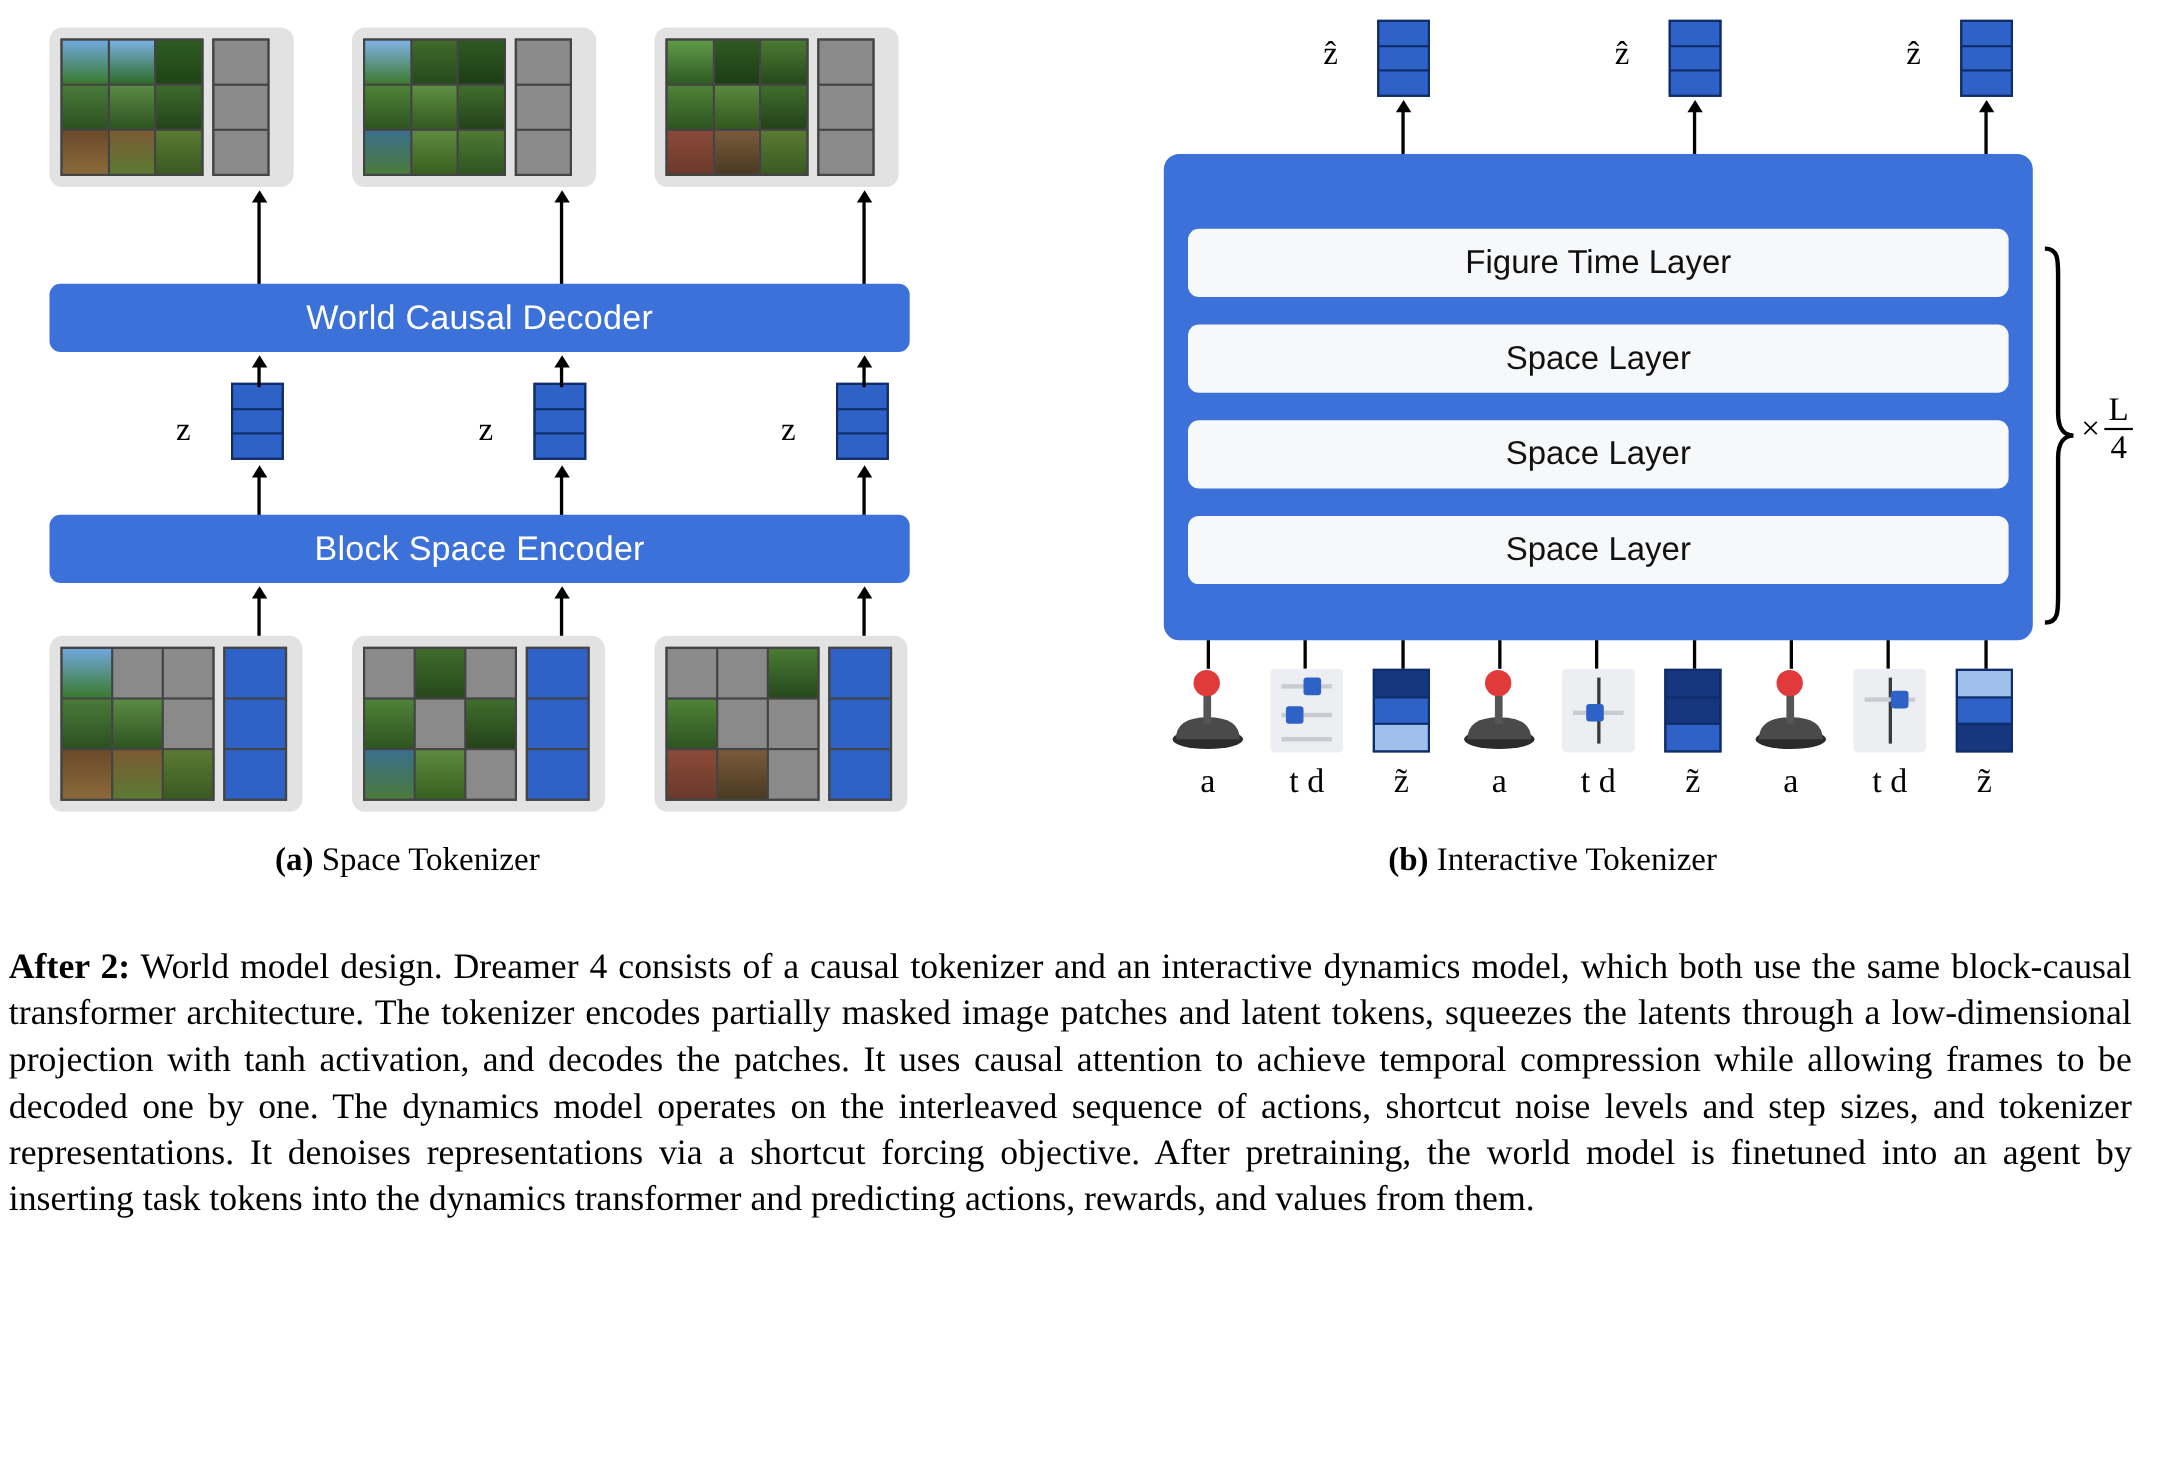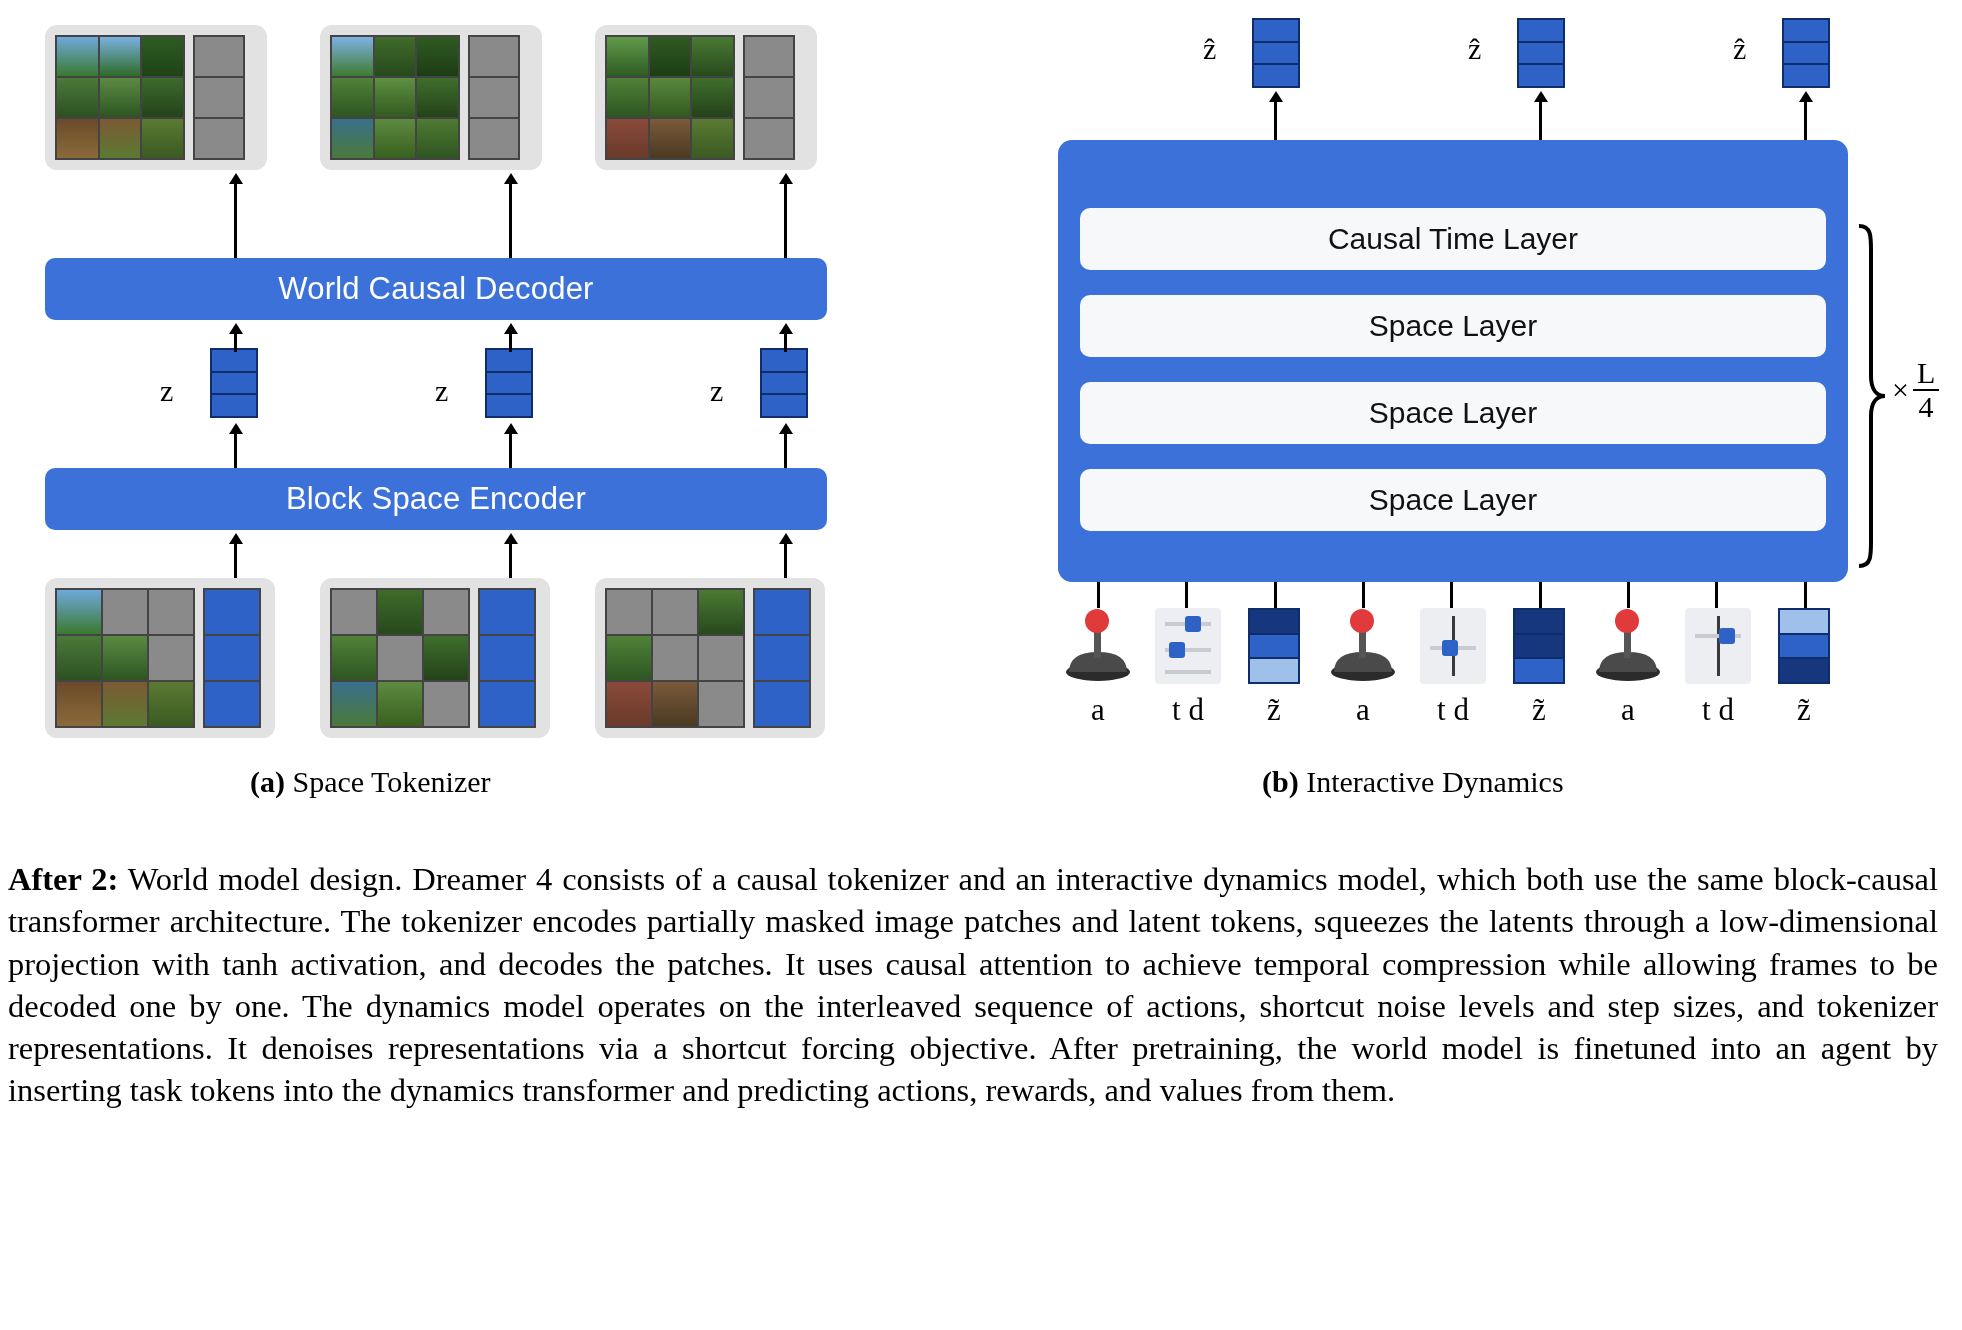--- a/index.html
+++ b/index.html
@@ -370,21 +370,21 @@
       <div></div>
     </div>
 
     <div class="arrow-up" style="left:1274px; top:100px; height:42px;"></div>
     <div class="arrow-up" style="left:1539px; top:100px; height:42px;"></div>
     <div class="arrow-up" style="left:1804px; top:100px; height:42px;"></div>
 
     <div style="position:absolute; left:1058px; top:140px; width:790px; height:442px; background:#3b71d8; border-radius:14px;">
 
       <div class="white-layer" style="position:absolute; left:22px; top:68px; width:746px; height:62px; font-size:30px;">
-        <span>Causal Time Layer</span>
+        <span>Figure Time Layer</span>
       </div>
       <div class="white-layer" style="position:absolute; left:22px; top:155px; width:746px; height:62px; font-size:30px;">
         <span>Space Layer</span>
       </div>
       <div class="white-layer" style="position:absolute; left:22px; top:242px; width:746px; height:62px; font-size:30px;">
         <span>Space Layer</span>
       </div>
       <div class="white-layer" style="position:absolute; left:22px; top:329px; width:746px; height:62px; font-size:30px;">
         <span>Space Layer</span>
       </div>
@@ -468,21 +468,21 @@
       <div style="background:#9fc0ea"></div>
       <div style="background:#2f62c6"></div>
       <div style="background:#16377e"></div>
     </div>
     <div class="tok-label" style="left:1598px; top:692px; width:60px;">a</div>
     <div class="tok-label" style="left:1688px; top:692px; width:60px;">t d</div>
     <div class="tok-label" style="left:1774px; top:692px; width:60px;">z̃</div>
 
     <div class="caption-sub" style="left:1262px; top:765px;">
       <b>(b)</b>
-      <span>Interactive Dynamics</span>
+      <span>Interactive Tokenizer</span>
     </div>
   </div>
 
   <div class="figure-caption">
     <b>After 2:</b>
     <span>World model design. Dreamer 4 consists of a causal tokenizer and an interactive dynamics model, which both use the same block-causal transformer architecture. The tokenizer encodes partially masked image patches and latent tokens, squeezes the latents through a low-dimensional projection with tanh activation, and decodes the patches. It uses causal attention to achieve temporal compression while allowing frames to be decoded one by one. The dynamics model operates on the interleaved sequence of actions, shortcut noise levels and step sizes, and tokenizer representations. It denoises representations via a shortcut forcing objective. After pretraining, the world model is finetuned into an agent by inserting task tokens into the dynamics transformer and predicting actions, rewards, and values from them.</span>
   </div>
 
 </div>
 

